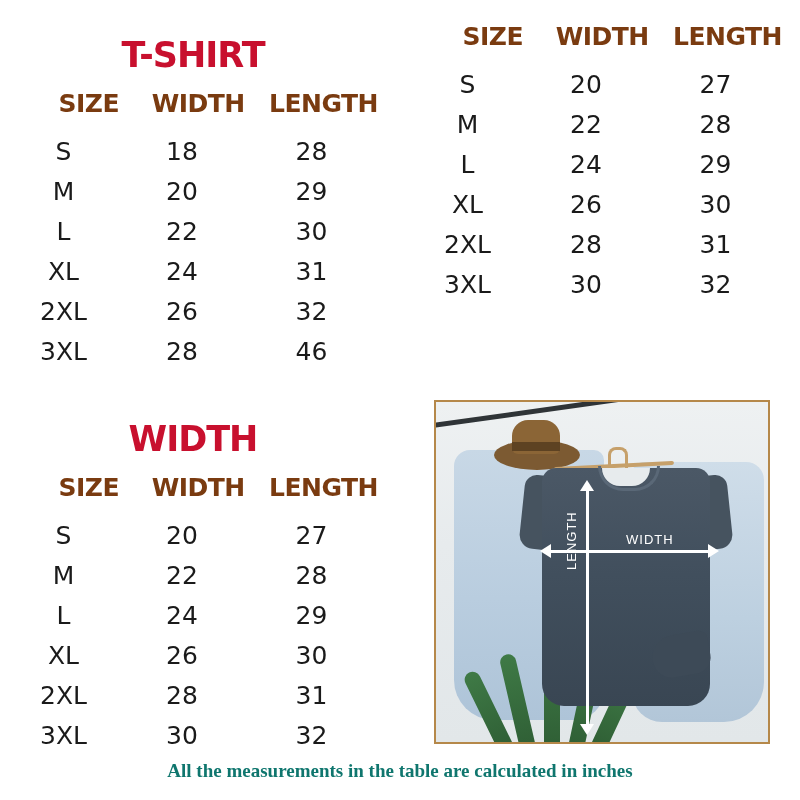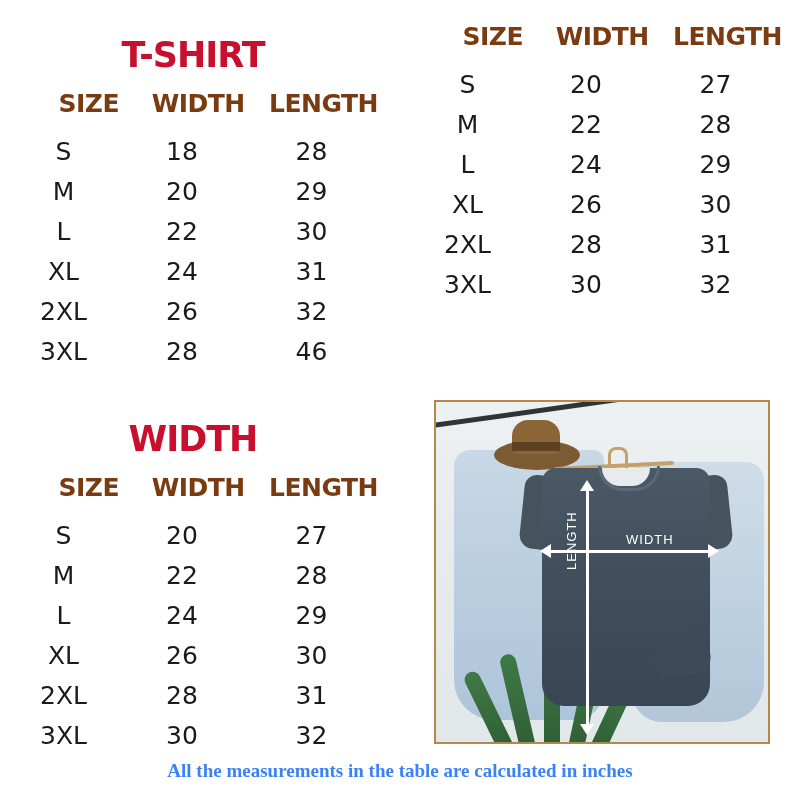--- a/index.html
+++ b/index.html
@@ -303,21 +303,21 @@
     transform-origin: left top;
   }
 
   
   .footnote {
     position: absolute;
     left: 0;
     right: 0;
     bottom: 18px;
     text-align: center;
-    color: #3b82f6;
+    color: #0f766e;
     font-size: 19px;
     font-weight: bold;
     font-family: "Liberation Serif", serif;
   }
 </style>
 </head>
 <body>
 
 <div class="page">
 

